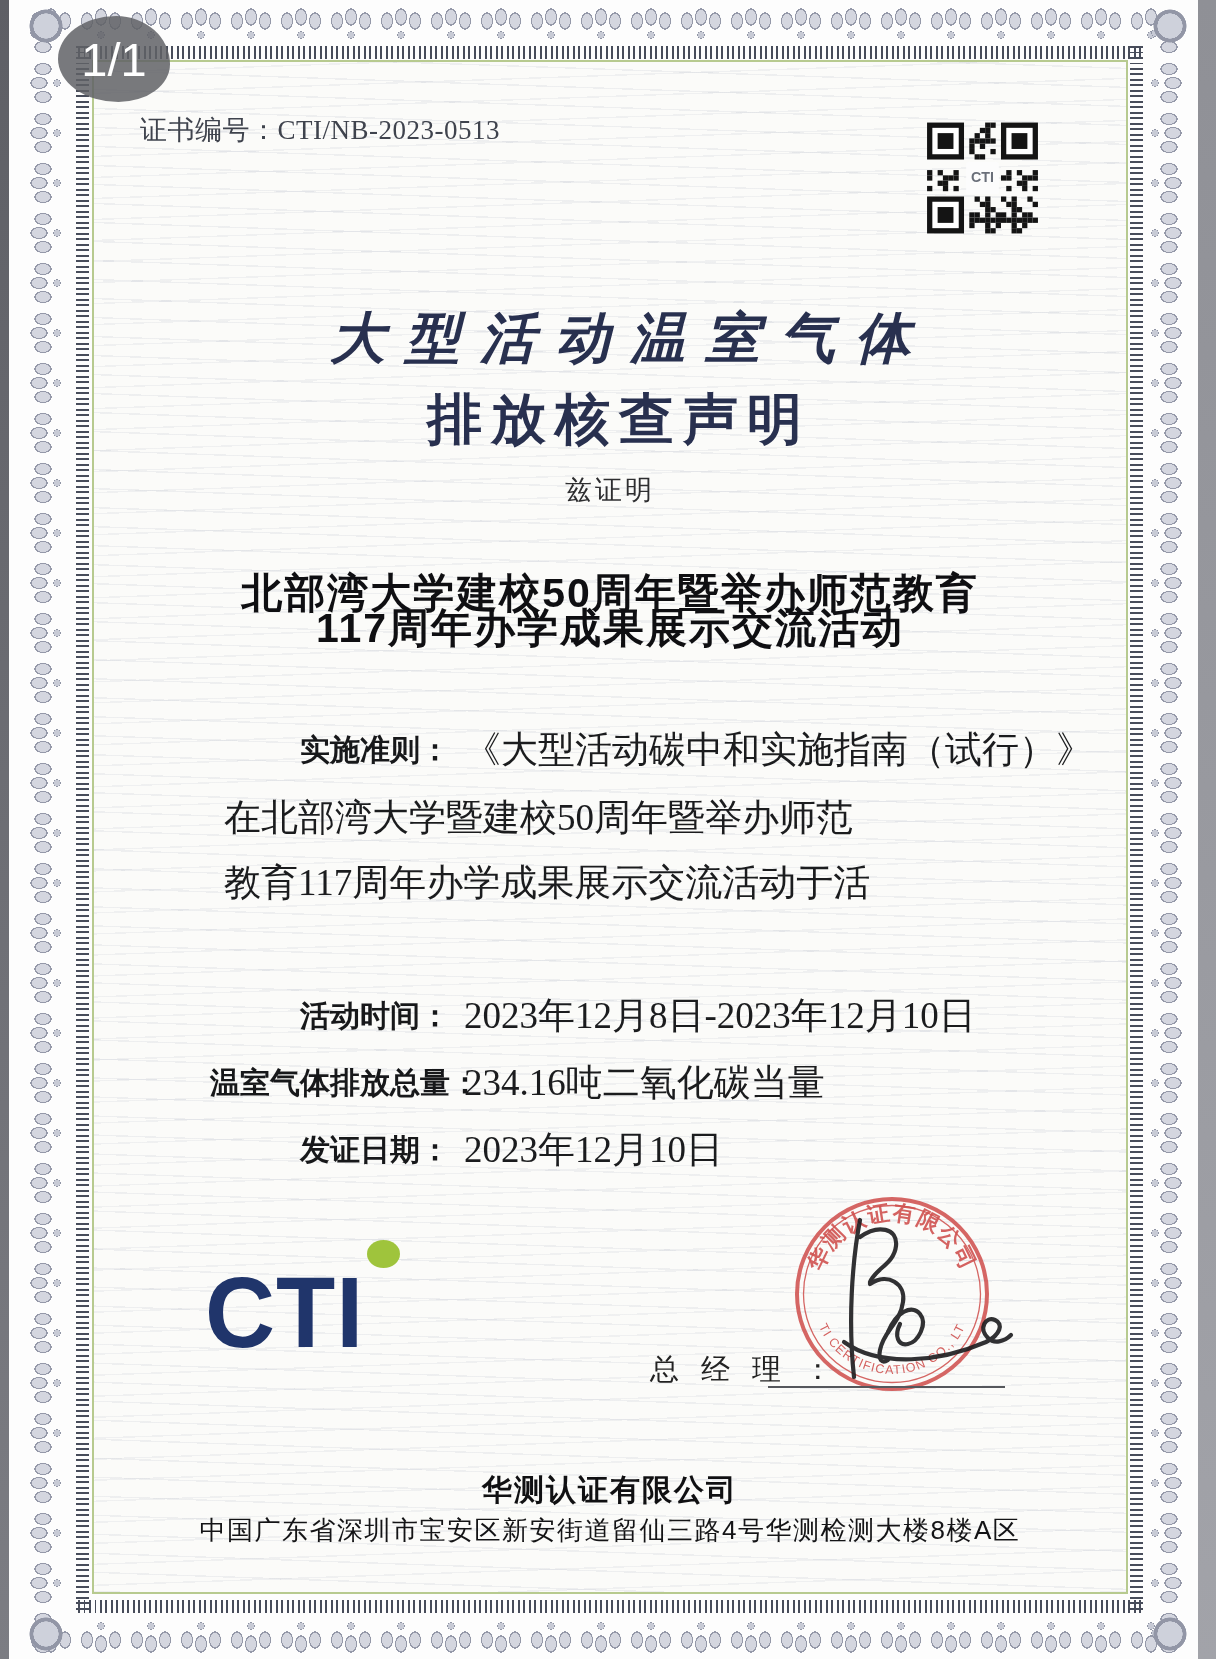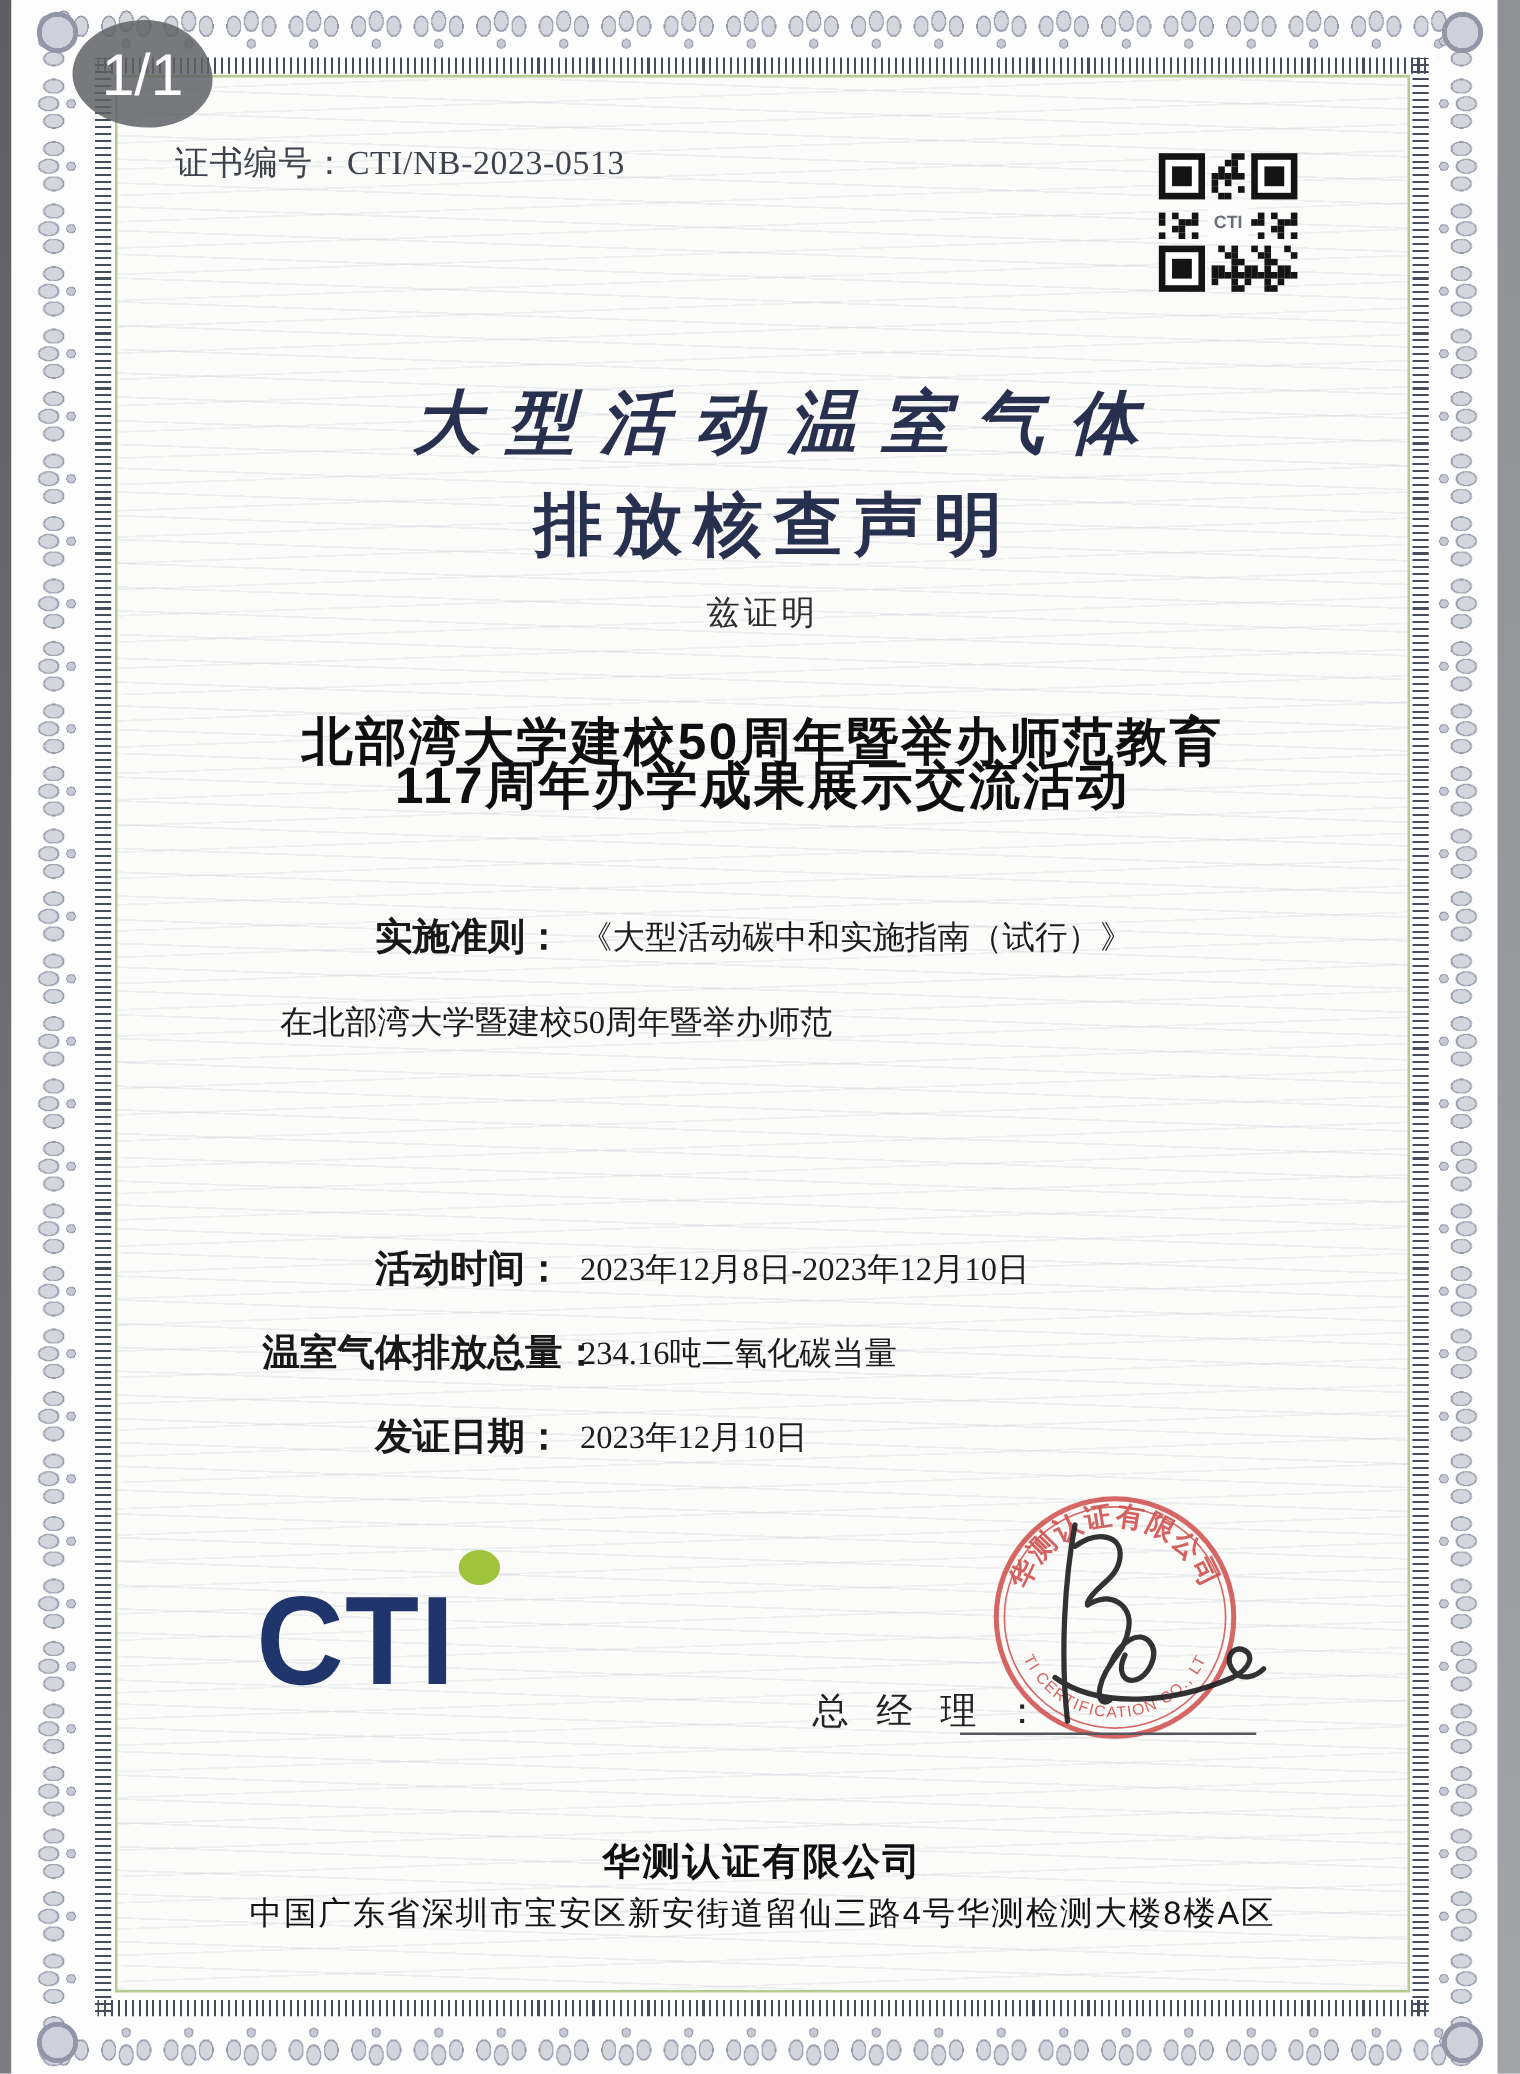--- a/index.html
+++ b/index.html
@@ -61,21 +61,21 @@
   .centered{left:92px;width:1036px;text-align:center;}
   .title-line{font-weight:700;color:#28304f;font-size:55px;line-height:62px;}
   .title-1{top:307px;letter-spacing:20px;padding-left:20px;font-style:italic;}
   .title-2{top:388px;letter-spacing:9px;padding-left:9px;}
   .certify{top:474px;font-family:"Liberation Serif",serif;font-size:27px;line-height:32px;color:#2e2e30;letter-spacing:3px;}
   .event-line{font-weight:700;color:#0f0f12;font-size:41px;line-height:46px;letter-spacing:2px;}
   .event-1{top:570px;} .event-2{top:605px;}
   .detail-row{left:210px;display:flex;align-items:flex-start;margin-top:43px;}
   .detail-label{display:inline-block;width:240px;text-align:right;white-space:nowrap;
     font-weight:700;font-size:30px;line-height:34px;color:#17181a;}
-  .detail-value{margin-left:14px;font-family:"Liberation Serif",serif;font-size:26px;line-height:34px;color:#1b1c1e;text-align:left;}
+  .detail-value{margin-left:14px;font-family:"Liberation Serif",serif;font-size:37px;line-height:34px;color:#1b1c1e;text-align:left;}
   .detail-value .vline{margin-bottom:31px;}
   .detail-value .vline:last-child{margin-bottom:0;}
   .r1{top:690px;} .r2{top:758px;} .r3{top:956px;} .r4{top:1023px;} .r5{top:1090px;}
   
   .logo{left:205px;top:1234px;width:210px;height:135px;}
   .logo-text{position:absolute;left:0;top:30px;font-size:97px;line-height:1;font-weight:800;
     color:#20356b;letter-spacing:1px;transform:scaleY(1.04);}
   .logo-dot{position:absolute;left:162px;top:6px;width:33px;height:28px;border-radius:50%;background:#9fc43c;}
   
   .stamp{left:790px;top:1192px;width:225px;height:208px;}
@@ -227,20 +227,21 @@
 <div class="abs centered event-line event-1">北部湾大学建校50周年暨举办师范教育</div>
 <div class="abs centered event-line event-2">117周年办学成果展示交流活动</div>
 
 <div class="abs detail-row r1">
   <span class="detail-label">实施准则：</span>
   <span class="detail-value">《大型活动碳中和实施指南（试行）》</span>
 </div>
 <div class="abs detail-row r2">
   <span class="detail-value">
     <div class="vline">在北部湾大学暨建校50周年暨举办师范</div>
+    <div class="vline">教育117周年办学成果展示交流活动于活</div>
   </span>
 </div>
 <div class="abs detail-row r3">
   <span class="detail-label">活动时间：</span>
   <span class="detail-value">2023年12月8日-2023年12月10日</span>
 </div>
 <div class="abs detail-row r4">
   <span class="detail-label">温室气体排放总量：</span>
   <span class="detail-value">234.16吨二氧化碳当量</span>
 </div>

